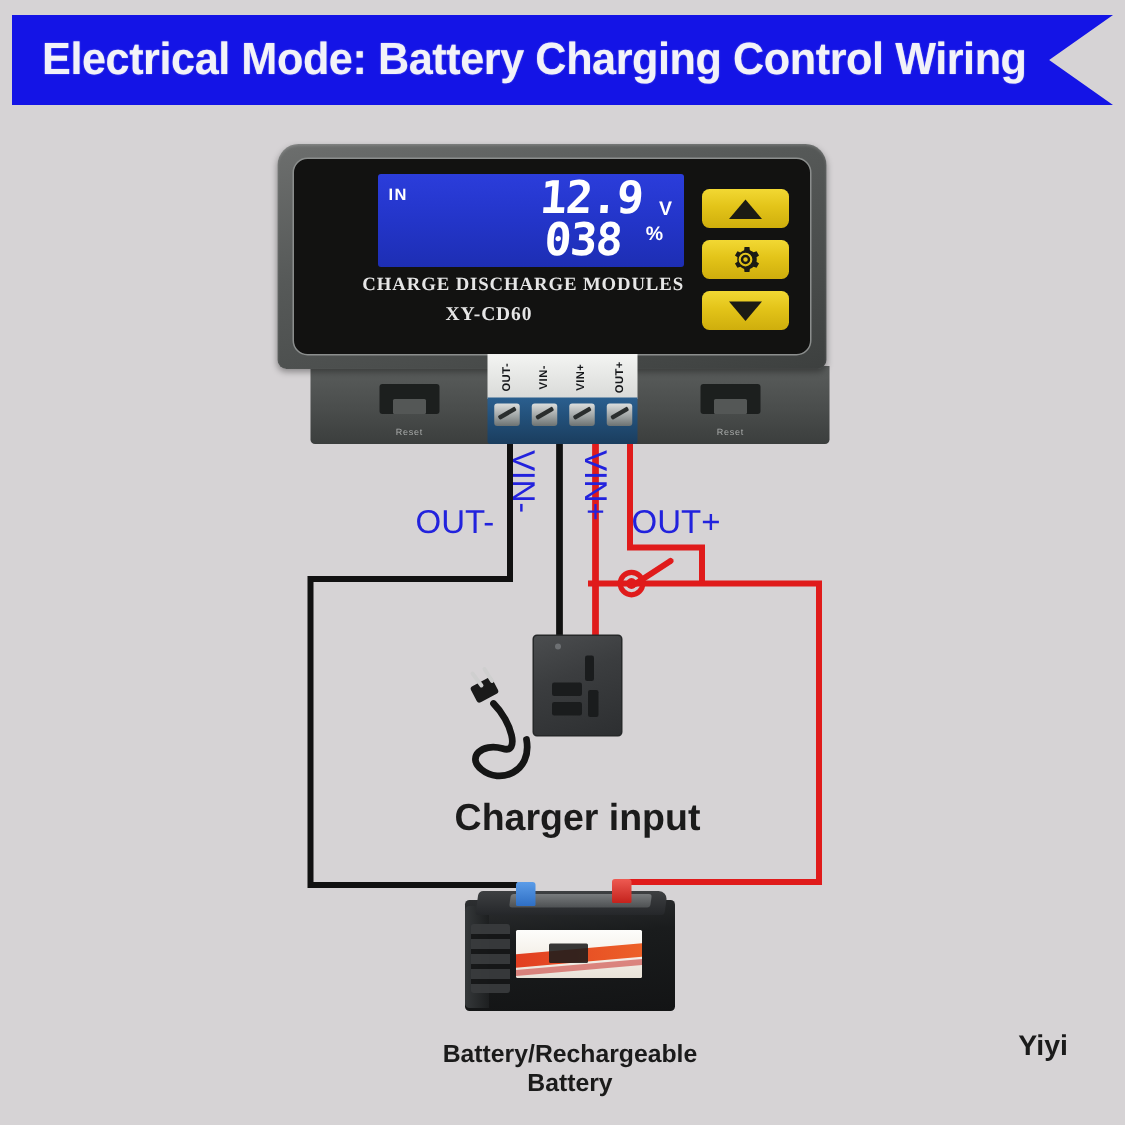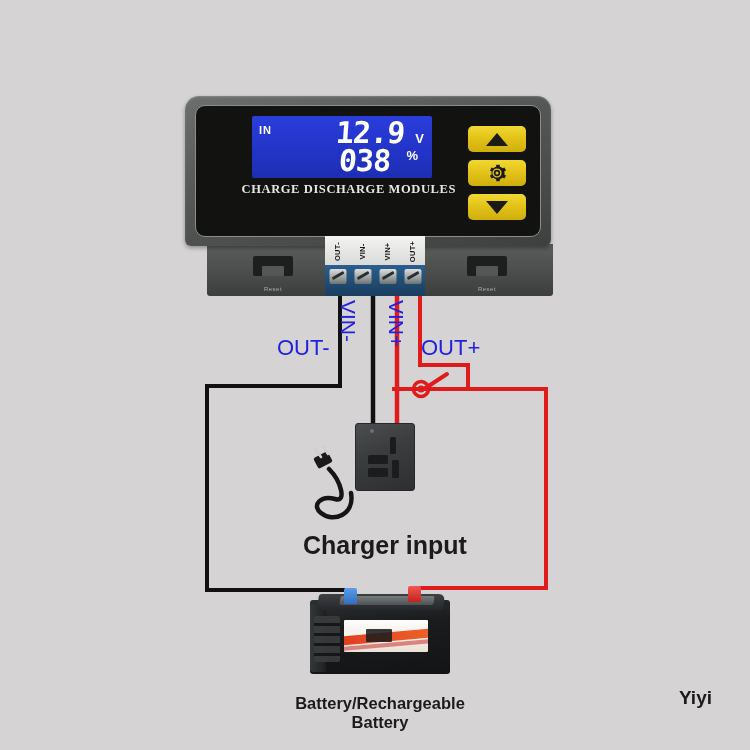--- a/index.html
+++ b/index.html
@@ -58,21 +58,21 @@
     position: absolute;
     left: 10px; top: 9px;
     width: 346px; height: 132px;
     background: #121211;
     border-radius: 10px;
     border: 1px solid #8b8e8d;
   }
   #lcd {
     position: absolute;
     left: 56px; top: 10px;
-    width: 180px; height: 62px;
+    width: 204px; height: 62px;
     background: linear-gradient(180deg, #2b3ddb 0%, #2335c9 50%, #1d2eb4 100%);
     border-radius: 2px;
     overflow: hidden;
   }
   #lcd-in {
     position: absolute; left: 7px; top: 8px;
     font-size: 11px; font-weight: bold; color: #ffffff;
     letter-spacing: 1px;
   }
   #lcd-volt {
@@ -329,20 +329,24 @@
   #watermark {
     position: absolute; right: 38px; top: 687px;
     font-size: 19px; font-weight: bold; color: #1b1b1b;
   }
 </style>
 </head>
 <body>
 
 <div id="stage">
 
+  <div id="banner">
+    <div id="banner-bg"></div>
+    <div id="banner-title">Electrical Mode: Battery Charging Control Wiring</div>
+  </div>
 
   <div id="module">
 
     <div id="body-left">
       <div class="body-slot"></div>
       <div class="body-tag">Reset</div>
     </div>
     <div id="body-right">
       <div class="body-slot"></div>
       <div class="body-tag">Reset</div>
@@ -353,20 +357,21 @@
 
         <div id="lcd">
           <div id="lcd-in">IN</div>
           <div id="lcd-volt">12.9</div>
           <div id="lcd-volt-unit">V</div>
           <div id="lcd-pct">038</div>
           <div id="lcd-pct-unit">%</div>
         </div>
 
         <div id="module-brand">CHARGE DISCHARGE MODULES</div>
+        <div id="module-model">XY-CD60</div>
 
         <div class="btn" id="btn-up">
           <div class="tri-up"></div>
         </div>
         <div class="btn" id="btn-set">
           <svg width="20" height="20" viewBox="0 0 24 24">
             <path fill="#1b1b14" d="M12 8.2a3.8 3.8 0 1 0 0 7.6 3.8 3.8 0 0 0 0-7.6zm0 5.6a1.8 1.8 0 1 1 0-3.6 1.8 1.8 0 0 1 0 3.6z"></path>
             <path fill="#1b1b14" d="M21 12c0-.6-.06-1.2-.18-1.77l2.02-1.4-2-3.46-2.3.9a9.2 9.2 0 0 0-3.06-1.77L15.2 2h-4l-.28 2.5A9.2 9.2 0 0 0 7.86 6.3l-2.3-.9-2 3.46 2.02 1.4a9.3 9.3 0 0 0 0 3.54l-2.02 1.4 2 3.46 2.3-.9a9.2 9.2 0 0 0 3.06 1.77L11.2 22h4l.28-2.5a9.2 9.2 0 0 0 3.06-1.77l2.3.9 2-3.46-2.02-1.4c.12-.57.18-1.17.18-1.77zm-9 5.5a5.5 5.5 0 1 1 0-11 5.5 5.5 0 0 1 0 11z"></path>
           </svg>
         </div>

